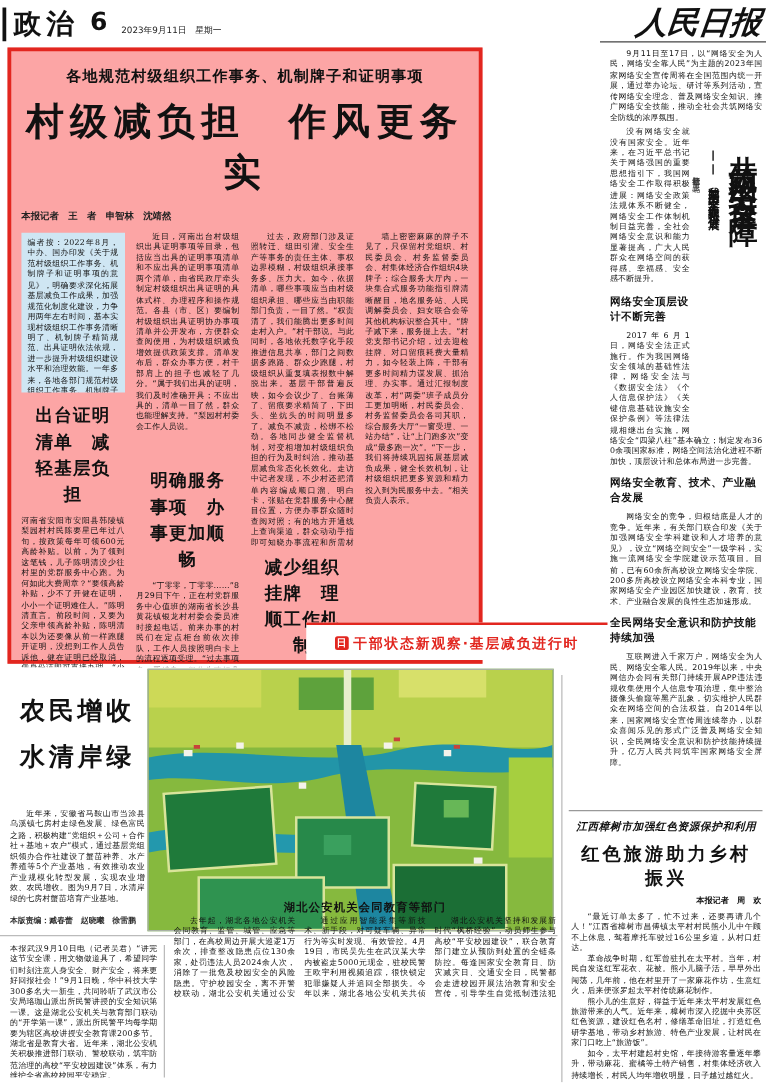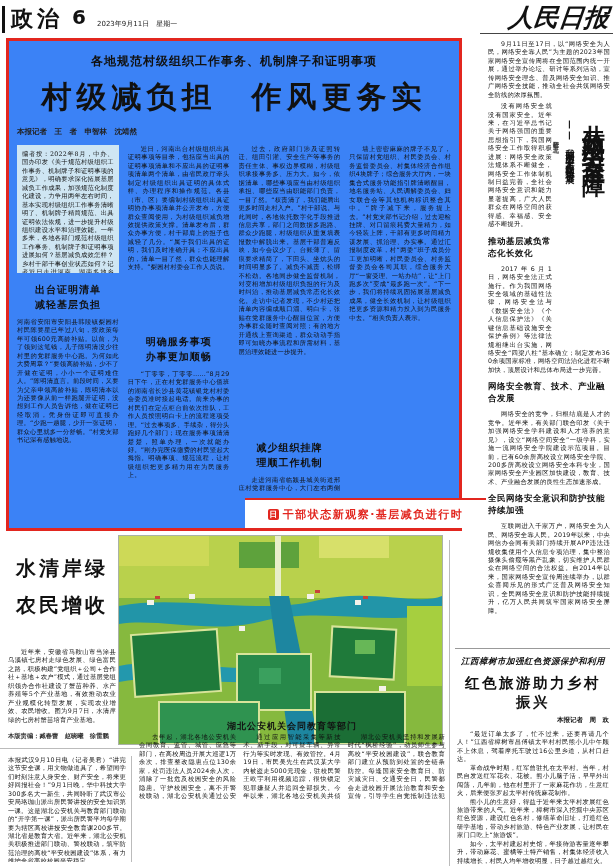--- a/index.html
+++ b/index.html
@@ -10,27 +10,27 @@
   .jt{text-align:justify;text-justify:inter-ideograph;line-height:1.34;letter-spacing:.2px;word-break:break-all;}
   .small{font-size:6.3px;}
   
   #hdr-bar{position:absolute;left:2px;top:6px;width:3px;height:27px;background:#111;}
   #hdr-section{position:absolute;left:11px;top:4px;font-size:22px;font-weight:900;letter-spacing:4px;}
   #hdr-page{position:absolute;left:72px;top:5px;font-size:20px;font-weight:900;}
   #hdr-date{position:absolute;left:97px;top:19px;font-size:7px;font-weight:normal;color:#222;}
   #masthead{position:absolute;right:4px;top:1px;width:140px;text-align:right;font-family:"DejaVu Serif","Liberation Serif",serif;font-size:25px;font-weight:bold;font-style:italic;transform:skewX(-6deg);}
   #hdr-rule{position:absolute;left:480px;top:33px;width:133px;height:1px;background:#444;}
   
-  #lead{position:absolute;left:6px;top:38px;width:456px;height:493px;border:3px solid var(--accent);background:#3b82f6;padding:10px 8px 0;}
+  #lead{position:absolute;left:6px;top:38px;width:380px;height:493px;border:3px solid var(--accent);background:#fca5a5;padding:10px 8px 0;}
   #lead-kicker{text-align:center;font-size:12px;font-weight:900;letter-spacing:1px;margin-top:2px;}
   #lead-headline{text-align:center;font-size:30px;font-weight:900;letter-spacing:5px;margin-top:7px;font-family:Liberation Mono, monospace;}
   #lead-byline{font-size:7.5px;font-weight:bold;margin-top:9px;color:#222;}
   #lead-cols{display:flex;gap:9px;margin-top:8px;height:348px;overflow:hidden;}
   .lcol{flex:1 1 0;overflow:hidden;display:flex;flex-direction:column;}
-  .subhead{font-size:10px;font-weight:900;text-align:center;line-height:1.5;letter-spacing:1px;margin:7px auto 6px;width:86%;}
+  .subhead{font-size:14px;font-weight:900;text-align:center;line-height:1.5;letter-spacing:1px;margin:7px auto 6px;width:86%;}
   #editor-note{background:var(--noteblue);padding:5px 5px;font-family:"DejaVu Serif","Liberation Serif",serif;height:128px;overflow:hidden;margin-bottom:2px;}
   .lblock{overflow:hidden;}
   #banner-row{position:absolute;left:236px;bottom:0;width:241px;height:30px;border-top:2px solid var(--accent);display:flex;align-items:center;justify-content:center;gap:4px;background:#fff;}
   #banner-icon{display:inline-flex;align-items:center;justify-content:center;width:11px;height:11px;background:var(--accent);color:#fff;font-size:8px;font-weight:bold;border-radius:2px;}
   #banner-text{color:var(--accent);font-size:11px;font-weight:900;letter-spacing:1.5px;}
   
   #security{position:absolute;left:488px;top:40px;width:122px;height:604px;overflow:hidden;}
   #sec-float{float:right;width:58px;height:244px;display:flex;flex-direction:row;justify-content:flex-end;gap:3px;padding:4px 0 0 3px;}
   #sec-headline{writing-mode:vertical-rl;font-size:23px;font-weight:900;letter-spacing:7px;}
   #sec-subtitle{writing-mode:vertical-rl;font-size:9px;font-weight:bold;letter-spacing:2px;padding-top:14px;}
@@ -103,32 +103,32 @@
   </div>
 
   <div id="security">
     <div class="jt small indent sec-p">9月11日至17日，以“网络安全为人民，网络安全靠人民”为主题的2023年国家网络安全宣传周将在全国范围内统一开展，通过举办论坛、研讨等系列活动，宣传网络安全理念、普及网络安全知识、推广网络安全技能，推动全社会共筑网络安全防线的浓厚氛围。</div>
     <div id="sec-float">
       <div id="sec-byline">新华社记者　王思北</div>
       <div id="sec-subtitle">——我国网络安全工作取得积极进展</div>
       <div id="sec-headline">共筑网络安全屏障</div>
     </div>
     <div class="jt small indent sec-p">没有网络安全就没有国家安全。近年来，在习近平总书记关于网络强国的重要思想指引下，我国网络安全工作取得积极进展：网络安全政策法规体系不断健全，网络安全工作体制机制日益完善，全社会网络安全意识和能力显著提高，广大人民群众在网络空间的获得感、幸福感、安全感不断提升。</div>
-    <div class="sec-sub">推动基层减负常态化长效化</div>
+    <div class="sec-sub">网络安全顶层设计不断完善</div>
     <div class="jt small indent sec-p">2017年6月1日，网络安全法正式施行。作为我国网络安全领域的基础性法律，网络安全法与《数据安全法》《个人信息保护法》《关键信息基础设施安全保护条例》等法律法规相继出台实施，网络安全“四梁八柱”基本确立；制定发布360余项国家标准，网络空间法治化进程不断加快，顶层设计和总体布局进一步完善。</div>
     <div class="sec-sub">网络安全教育、技术、产业融合发展</div>
     <div class="jt small indent sec-p">网络安全的竞争，归根结底是人才的竞争。近年来，有关部门联合印发《关于加强网络安全学科建设和人才培养的意见》，设立“网络空间安全”一级学科，实施一流网络安全学院建设示范项目。目前，已有60余所高校设立网络安全学院、200多所高校设立网络安全本科专业，国家网络安全产业园区加快建设，教育、技术、产业融合发展的良性生态加速形成。</div>
     <div class="sec-sub">全民网络安全意识和防护技能持续加强</div>
     <div class="jt small indent sec-p">互联网进入千家万户，网络安全为人民、网络安全靠人民。2019年以来，中央网信办会同有关部门持续开展APP违法违规收集使用个人信息专项治理，集中整治摄像头偷窥等黑产乱象，切实维护人民群众在网络空间的合法权益。自2014年以来，国家网络安全宣传周连续举办，以群众喜闻乐见的形式广泛普及网络安全知识，全民网络安全意识和防护技能持续提升，亿万人民共同筑牢国家网络安全屏障。</div>
   </div>
   <div id="sec-rule"></div>
 
   <div id="ps-title">
+    <div>农民增收</div>
     <div>水清岸绿</div>
-    <div>农民增收</div>
   </div>
   <div id="ps-caption">
     <div class="jt small indent">近年来，安徽省马鞍山市当涂县乌溪镇七房村走绿色发展、绿色富民之路，积极构建“党组织＋公司＋合作社＋基地＋农户”模式，通过基层党组织领办合作社建设了蟹苗种养、水产养殖等5个产业基地，有效推动农业产业规模化转型发展，实现农业增效、农民增收。图为9月7日，水清岸绿的七房村蟹苗培育产业基地。</div>
     <div id="ps-credit" class="small">王文生摄（影像中国）</div>
   </div>
   <div id="editors-line">本版责编：臧春蕾　赵晓曦　徐雷鹏</div>
 
   <div id="photo">
     <svg width="323" height="208" viewBox="0 0 323 208" xmlns="http://www.w3.org/2000/svg">
       <rect width="323" height="208" fill="#86b93e"></rect>

